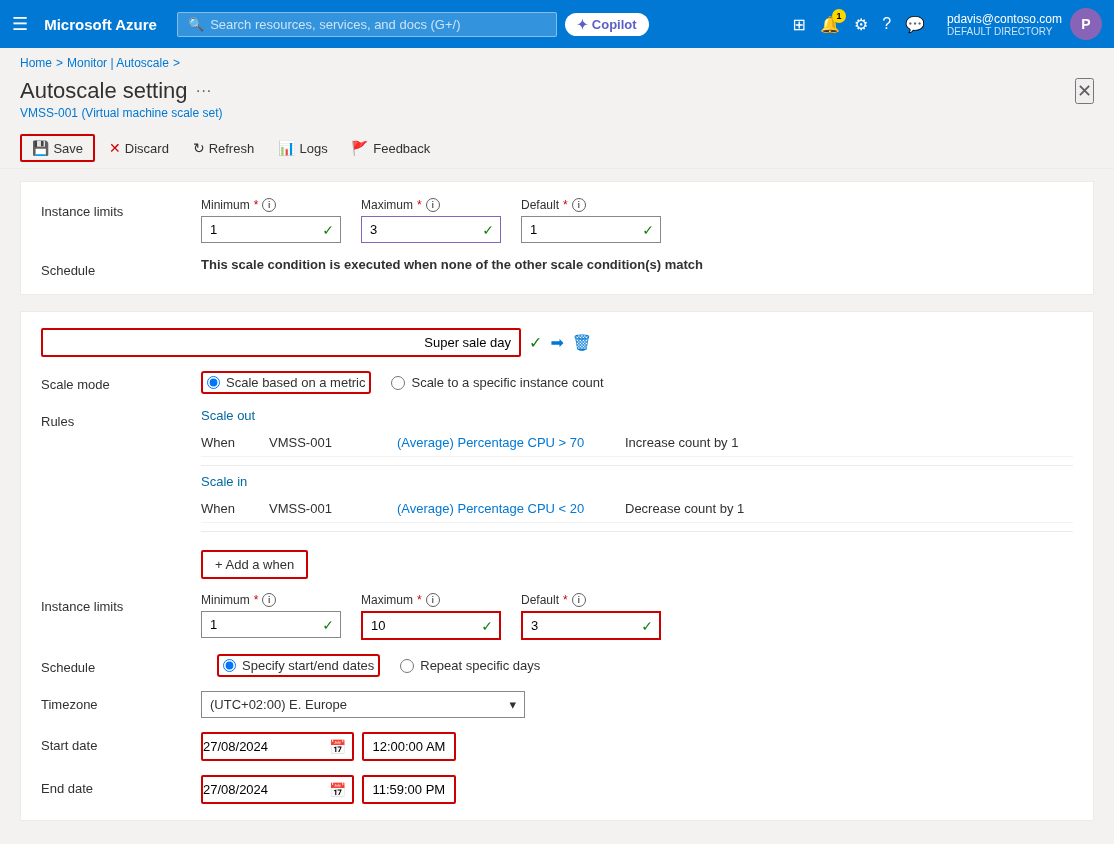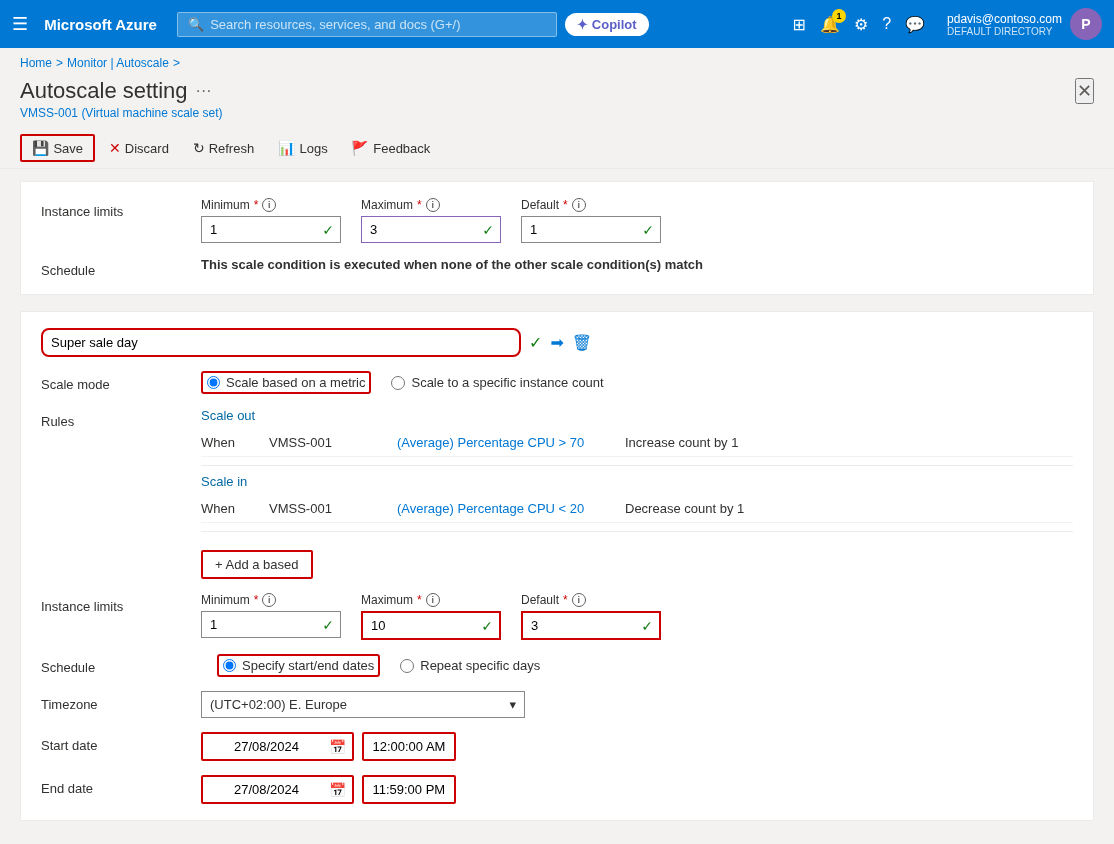--- a/index.html
+++ b/index.html
@@ -148,25 +148,26 @@
       border: 1px solid #edebe9;
       margin-bottom: 16px;
       padding: 16px 20px;
     }
     .scale-card-header {
       display: flex; align-items: center; margin-bottom: 14px; gap: 8px;
     }
     .scale-name-input {
       flex: 1;
       border: 2px solid #c00;
-      border-radius: 8px;
+      border-radius: 2px;
       padding: 5px 8px;
       font-size: 13px;
       outline: none;
       max-width: 480px;
+      text-align: right;
     }
     .scale-name-actions { display: flex; gap: 8px; align-items: center; }
     .scale-action-btn { background: none; border: none; cursor: pointer; font-size: 16px; color: #0078d4; }
     .delete-btn { color: #0078d4; }
 
     
     .radio-group { display: flex; align-items: center; gap: 20px; }
     .radio-item {
       display: flex; align-items: center; gap: 6px; cursor: pointer;
     }
@@ -211,22 +212,22 @@
 
     
     .date-inputs { display: flex; gap: 8px; align-items: center; }
     .date-input-wrap {
       display: flex; align-items: center;
       border: 2px solid #c00;
       border-radius: 2px;
       background: white;
     }
     .date-input-wrap input {
-      border: none; outline: none; padding: 5px 24px;
-      font-size: 13px; width: 120px; text-align: right;
+      border: none; outline: none; padding: 5px 0;
+      font-size: 13px; width: 120px;
     }
     .date-input-wrap .cal-icon { padding: 0 6px; color: #323130; font-size: 14px; cursor: pointer; }
     .time-input-wrap {
       display: flex; align-items: center;
       border: 2px solid #c00;
       border-radius: 2px;
       background: white;
     }
     .time-input-wrap input {
       border: none; outline: none; padding: 5px 8px;
@@ -412,21 +413,21 @@
         <hr class="divider">
         <div class="rules-scale-label">Scale in</div>
         <div class="rule-row">
           <span>When</span>
           <span>VMSS-001</span>
           <a class="rule-link">(Average) Percentage CPU &lt; 20</a>
           <span>Decrease count by 1</span>
         </div>
         <hr class="divider">
         <button class="add-rule-btn">
-          <span>+ Add a based</span>
+          <span>+ Add a when</span>
         </button>
       </div>
     </div>
 
     <div class="form-row">
       <div class="form-label">Instance limits</div>
       <div class="form-content">
         <div class="instance-limits">
           <div class="limit-group">
             <div class="limit-label">

